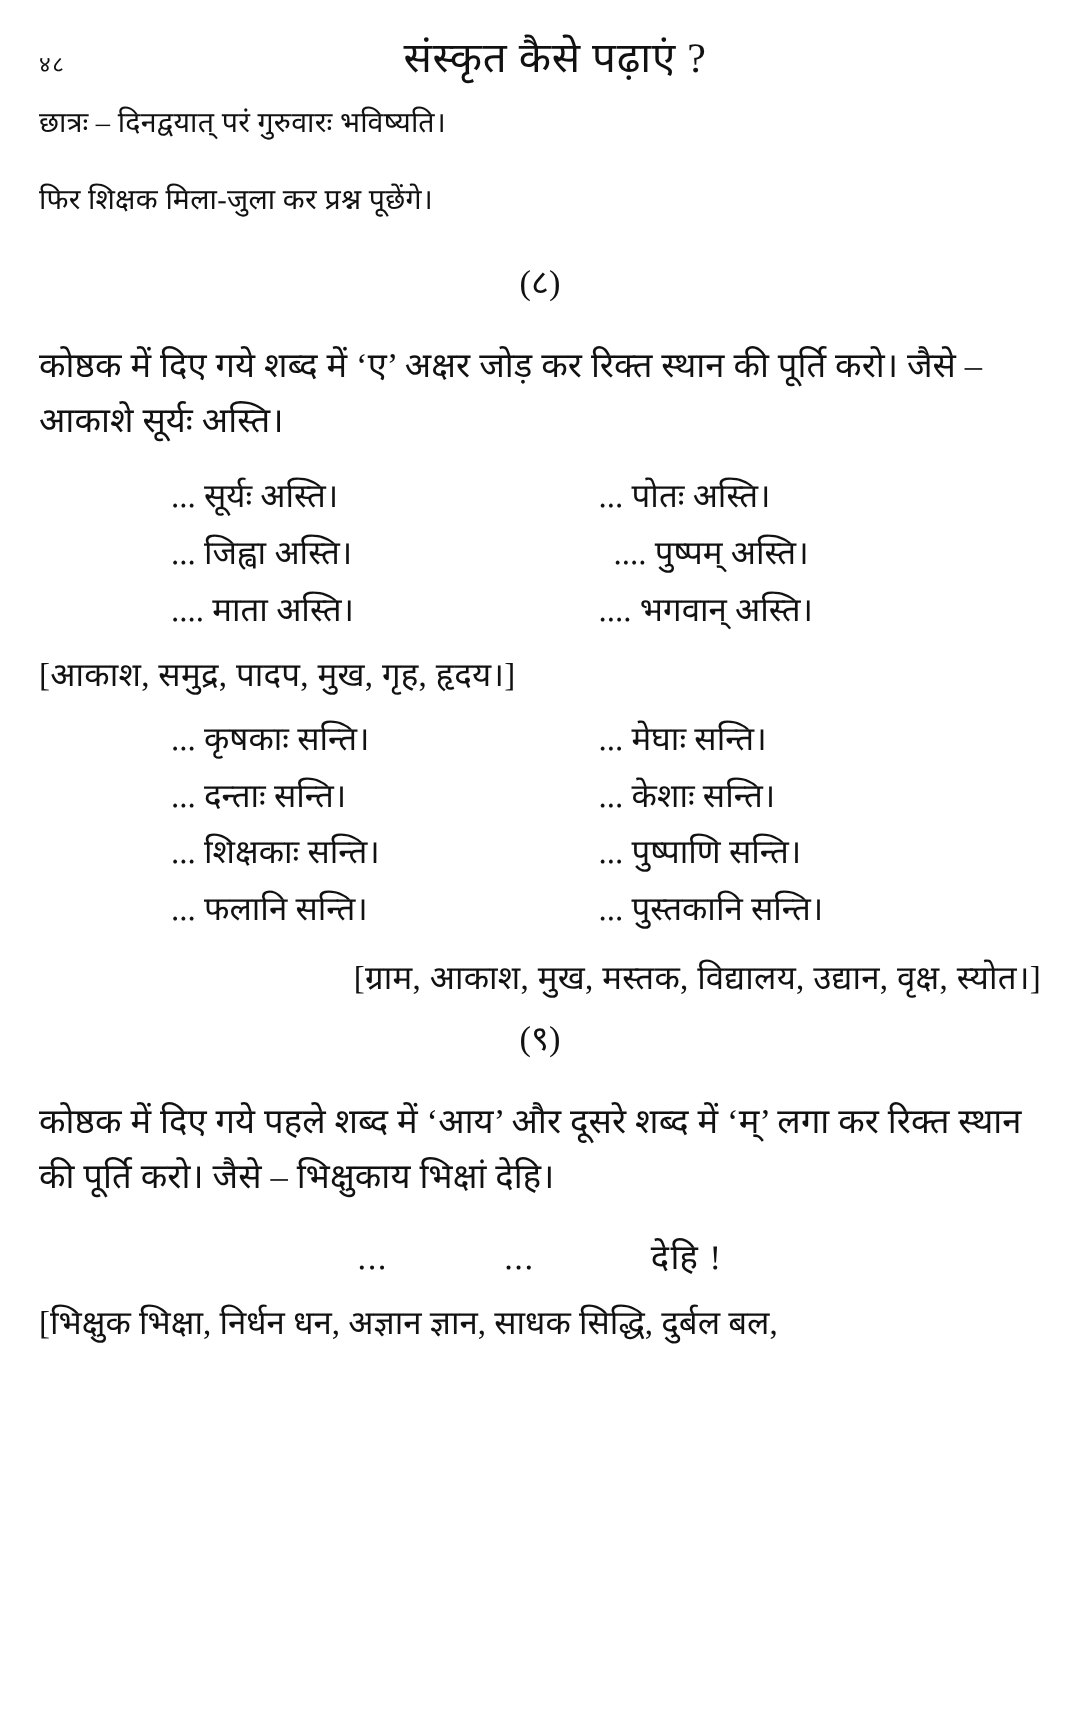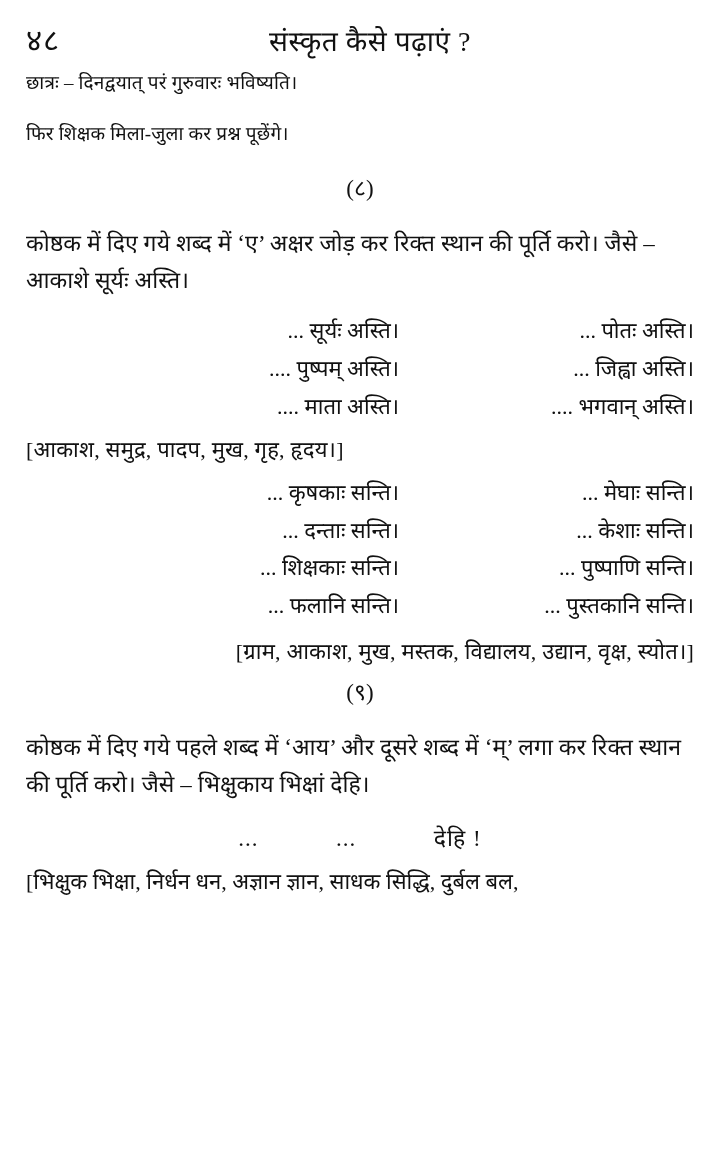--- a/index.html
+++ b/index.html
@@ -22,21 +22,21 @@
     padding: 18px 26px 0 26px;
     position: relative;
   }
   
   .header {
     display: flex;
     align-items: baseline;
     height: 40px;
   }
   .folio {
-    font-size: 31px;
+    font-size: 15px;
     width: 90px;
     letter-spacing: 1px;
   }
   .running-title {
     flex: 1;
     text-align: center;
     font-size: 28px;
     padding-right: 70px;
     letter-spacing: 0.5px;
   }
@@ -55,21 +55,20 @@
   .instruction {
     font-size: 23px;
     line-height: 1.62;
     margin: 0 0 18px 0;
     letter-spacing: 0.1px;
   }
   
   .grid {
     margin: 0 0 10px 0;
     padding-left: 88px;
-    text-align: right;
   }
   .grid .row {
     display: flex;
     margin-bottom: 9px;
   }
   .grid .cell {
     font-size: 22px;
     line-height: 1.3;
   }
   .grid .cell.left  { width: 290px; }
@@ -117,22 +116,22 @@
   <div class="section-number">(८)</div>
 
   <p class="instruction">कोष्ठक में दिए गये शब्द में ‘ए’ अक्षर जोड़ कर रिक्त स्थान की पूर्ति करो। जैसे – आकाशे सूर्यः अस्ति।</p>
 
   <div class="grid">
     <div class="row">
       <div class="cell left">... सूर्यः अस्ति।</div>
       <div class="cell right">... पोतः अस्ति।</div>
     </div>
     <div class="row">
+      <div class="cell right">... जिह्वा अस्ति।</div>
       <div class="cell left">.... पुष्पम् अस्ति।</div>
-      <div class="cell right">... जिह्वा अस्ति।</div>
     </div>
     <div class="row">
       <div class="cell left">.... माता अस्ति।</div>
       <div class="cell right">.... भगवान् अस्ति।</div>
     </div>
   </div>
 
   <div class="bracket-line">[आकाश, समुद्र, पादप, मुख, गृह, हृदय।]</div>
 
   <div class="grid">

